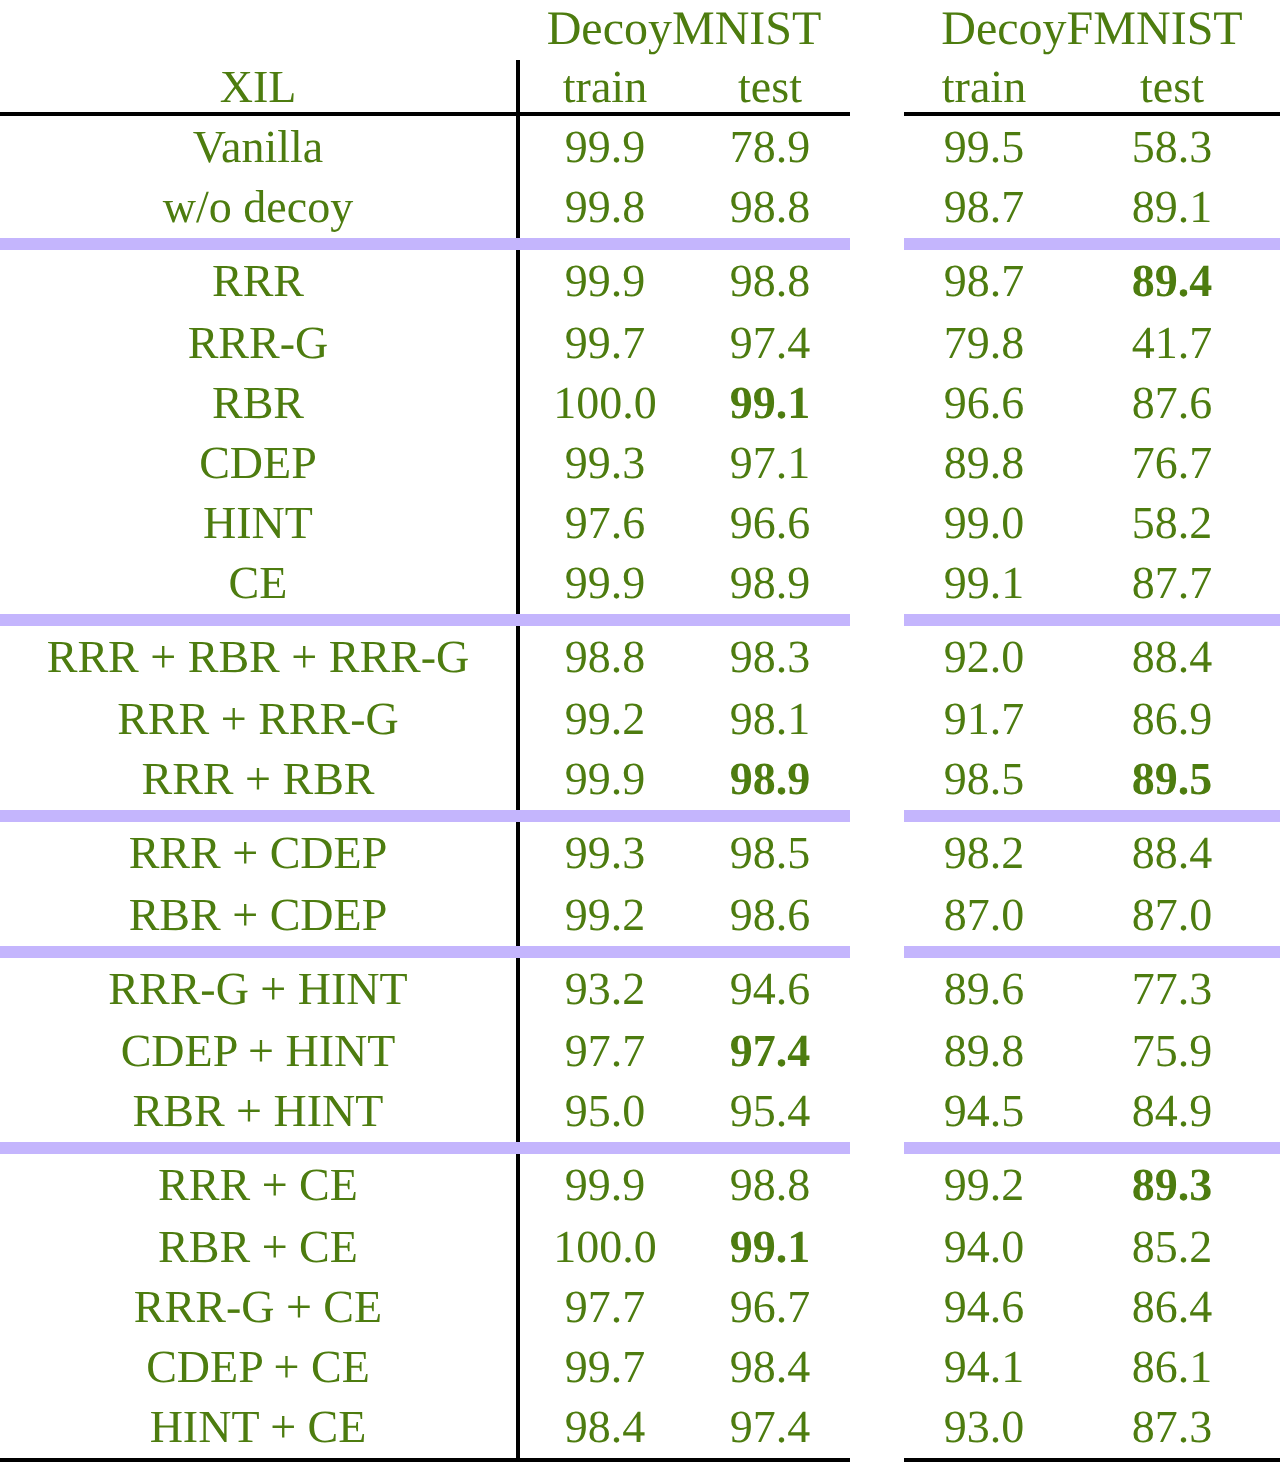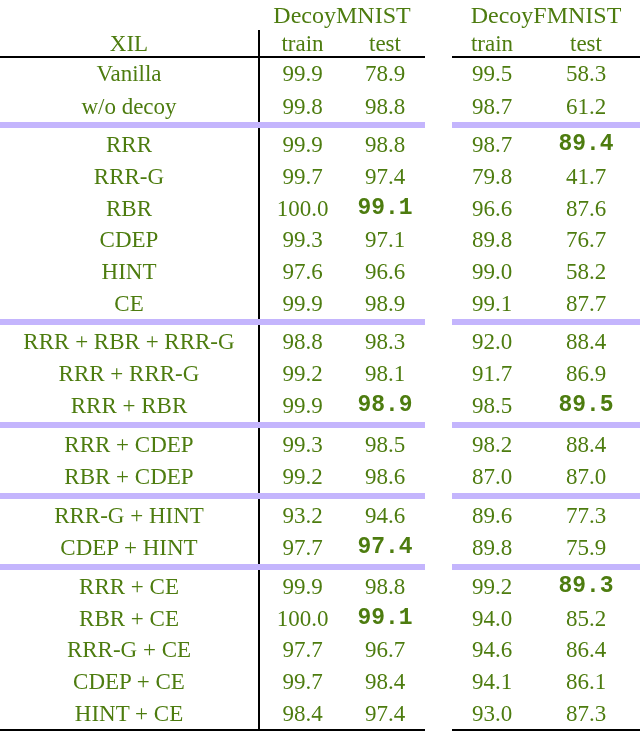--- a/index.html
+++ b/index.html
@@ -44,21 +44,21 @@
     border-right: 2px solid #000;
   }
   
   tbody tr.group-start td:not(.gap) {
     border-top: 6px solid #c4b5fd;
   }
   
   tbody tr.table-end td:not(.gap) {
     border-bottom: 2px solid #000;
   }
-  td.b { font-weight: bold; font-family: Liberation Mono, monospace; }
+  td.b { font-weight: bold; }
 </style>
 </head>
 <body>
 
 <table class="results">
   <colgroup>
     <col style="width:259px">
     <col style="width:86px">
     <col style="width:80px">
     <col style="width:27px">
@@ -89,21 +89,21 @@
         <td class="gap"></td>
         <td>99.5</td>
         <td>58.3</td>
       </tr>
       <tr>
         <td class="vline">w/o decoy</td>
         <td>99.8</td>
         <td>98.8</td>
         <td class="gap"></td>
         <td>98.7</td>
-        <td>61.2</td>
+        <td>89.1</td>
       </tr>
       <tr class="group-start">
         <td class="vline">RRR</td>
         <td>99.9</td>
         <td>98.8</td>
         <td class="gap"></td>
         <td>98.7</td>
         <td class="b">89.4</td>
       </tr>
       <tr>
@@ -194,20 +194,28 @@
         <td>89.6</td>
         <td>77.3</td>
       </tr>
       <tr>
         <td class="vline">CDEP + HINT</td>
         <td>97.7</td>
         <td class="b">97.4</td>
         <td class="gap"></td>
         <td>89.8</td>
         <td>75.9</td>
+      </tr>
+      <tr>
+        <td class="vline">RBR + HINT</td>
+        <td>95.0</td>
+        <td>95.4</td>
+        <td class="gap"></td>
+        <td>94.5</td>
+        <td>84.9</td>
       </tr>
       <tr class="group-start">
         <td class="vline">RRR + CE</td>
         <td>99.9</td>
         <td>98.8</td>
         <td class="gap"></td>
         <td>99.2</td>
         <td class="b">89.3</td>
       </tr>
       <tr>

